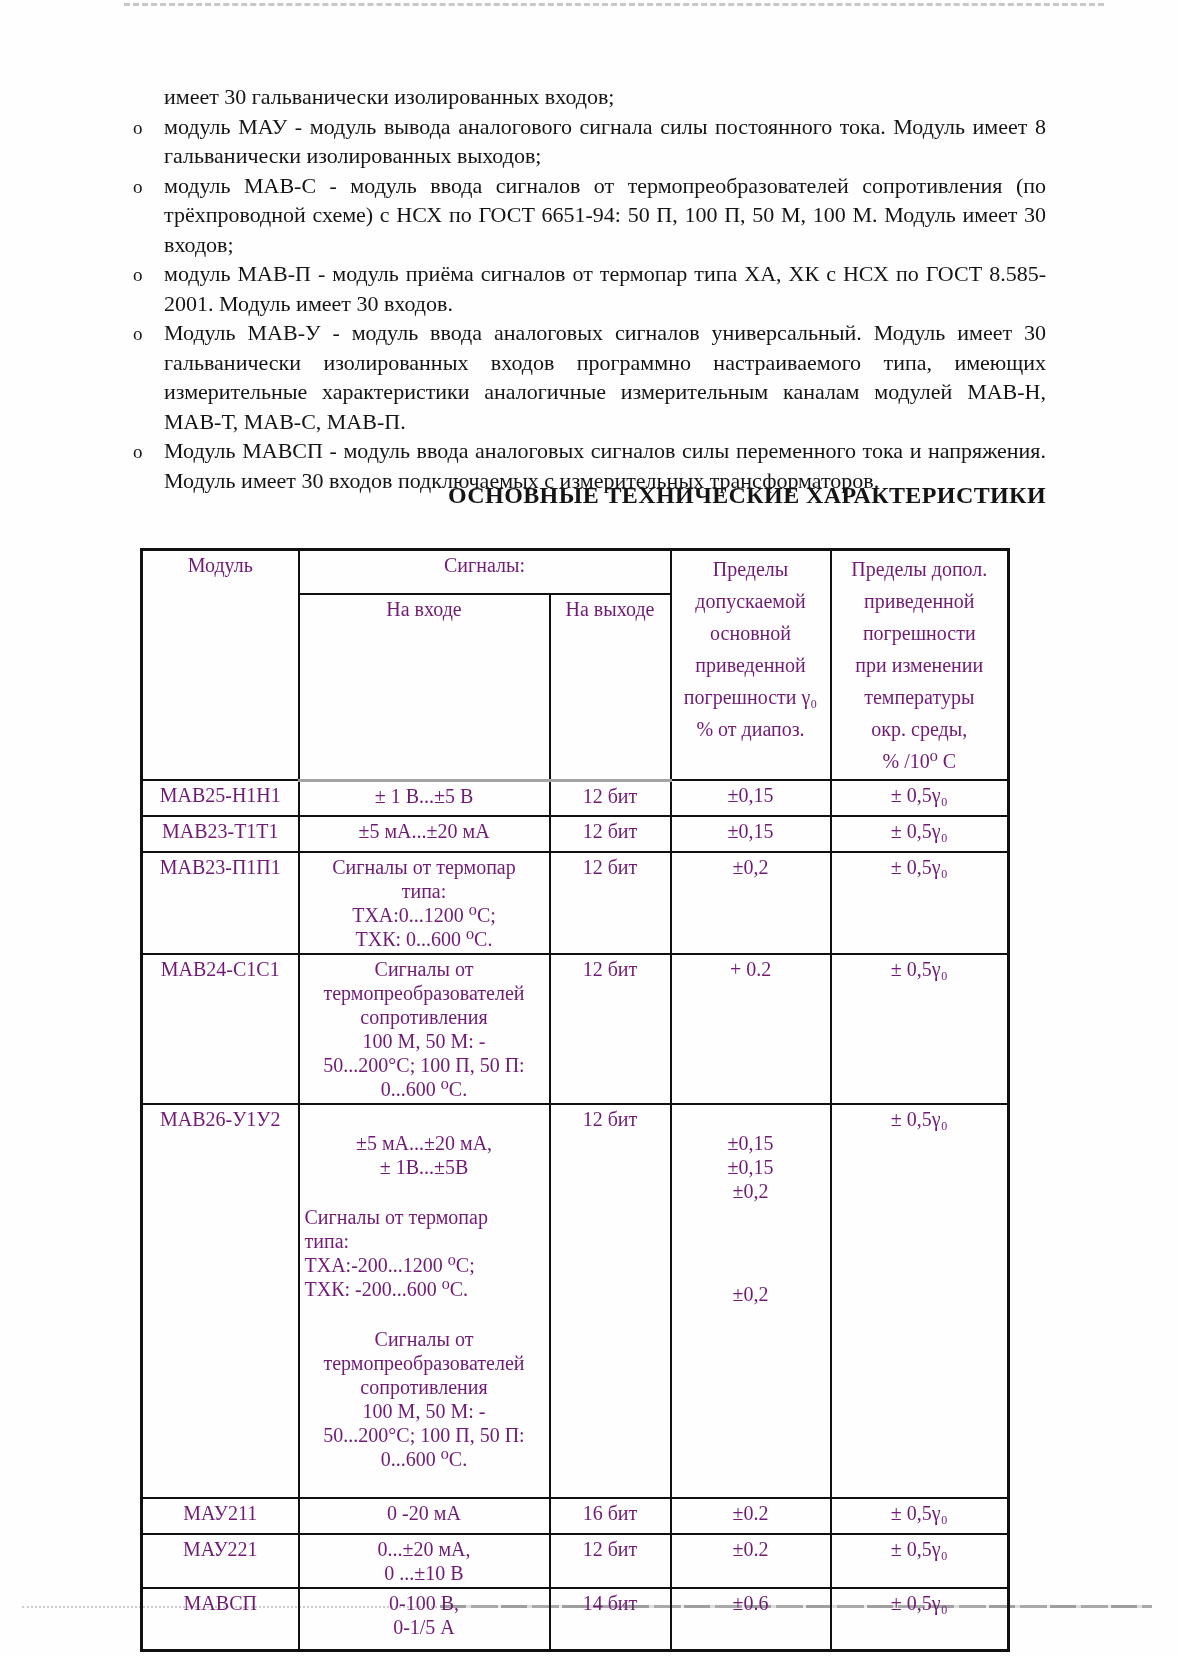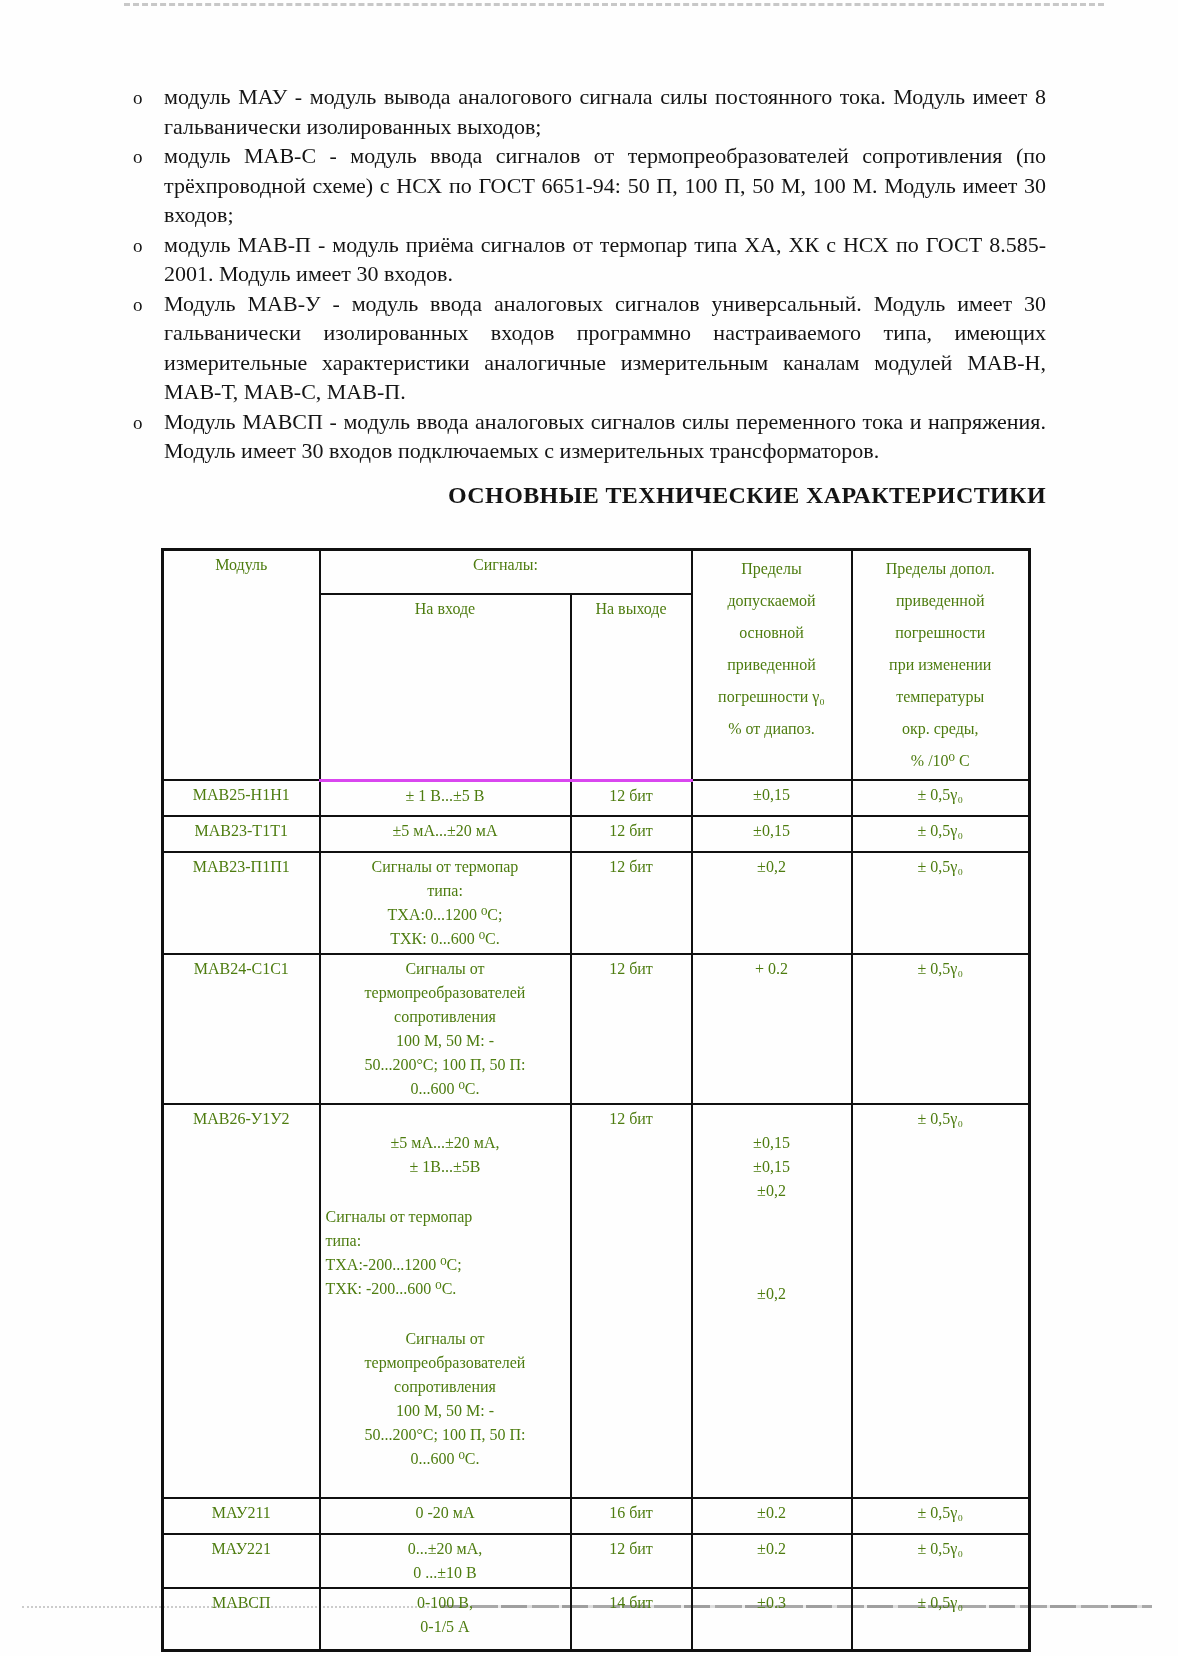--- a/index.html
+++ b/index.html
@@ -55,35 +55,34 @@
     letter-spacing:0.4px;
     white-space:nowrap;
   }
 
   
   table.spec {
     position:absolute; left:140px; top:548px;
     width:867px;
     border-collapse:collapse;
     table-layout:fixed;
-    font-size:16px; line-height:24px;
-    color:#4d7c0f;
-    margin-left:21px;
+    font-size:20px; line-height:24px;
+    color:#701a75;
   }
   table.spec th, table.spec td {
     border:2px solid #101010;
     padding:2px 5px;
     vertical-align:top;
     text-align:center;
     font-weight:normal;
     white-space:pre-line;
     overflow:hidden;
   }
   table.spec { border:3px solid #101010; }
-  tr.subhead th { border-bottom:3px solid #d946ef; }
+  tr.subhead th { border-bottom:3px solid #a3a3a3; }
   th.module-head { vertical-align:top; padding-top:26px; }
   th.err-head, th.adderr-head { line-height:32px; padding-top:4px; }
   td.cell-left, .part-left { text-align:left; }
   .part-center { }
   .err-second { margin-top:55px; }
   .gap-top { margin-top:2px; }
 
   tr.h30  { height:30px; }
   tr.h128 { height:128px; }
   tr.h36  { height:36px; }
@@ -96,20 +95,21 @@
 </head>
 <body>
 
 <div class="page">
 
   <div class="artifact-top"></div>
   <div class="artifact-bottom-frag"></div>
   <div class="artifact-bottom-bar"></div>
 
   <div class="textblock">
+    <p class="intro">имеет 30  гальванически изолированных входов;</p>
     <ul class="bullets">
       <li>
         <span class="bullet-marker">o</span>
         <span>модуль МАУ - модуль вывода аналогового сигнала силы постоянного тока. Модуль имеет 8 гальванически изолированных выходов;</span>
       </li>
       <li>
         <span class="bullet-marker">o</span>
         <span>модуль МАВ-С - модуль ввода сигналов от термопреобразователей сопротивления (по трёхпроводной схеме) с НСХ по ГОСТ 6651-94: 50 П, 100 П, 50 М, 100 М. Модуль имеет 30 входов;</span>
       </li>
       <li>
@@ -234,19 +234,19 @@
 0 ...±10 В</td>
       <td>12 бит</td>
       <td>±0.2</td>
       <td>± 0,5γ₀</td>
     </tr>
     <tr class="h62">
       <td>МАВСП</td>
       <td>0-100 В,
 0-1/5 А</td>
       <td>14 бит</td>
-      <td>±0.3</td>
+      <td>±0.6</td>
       <td>± 0,5γ₀</td>
     </tr>
   </tbody>
     </table>
 
 </div>
 
 </body></html>

